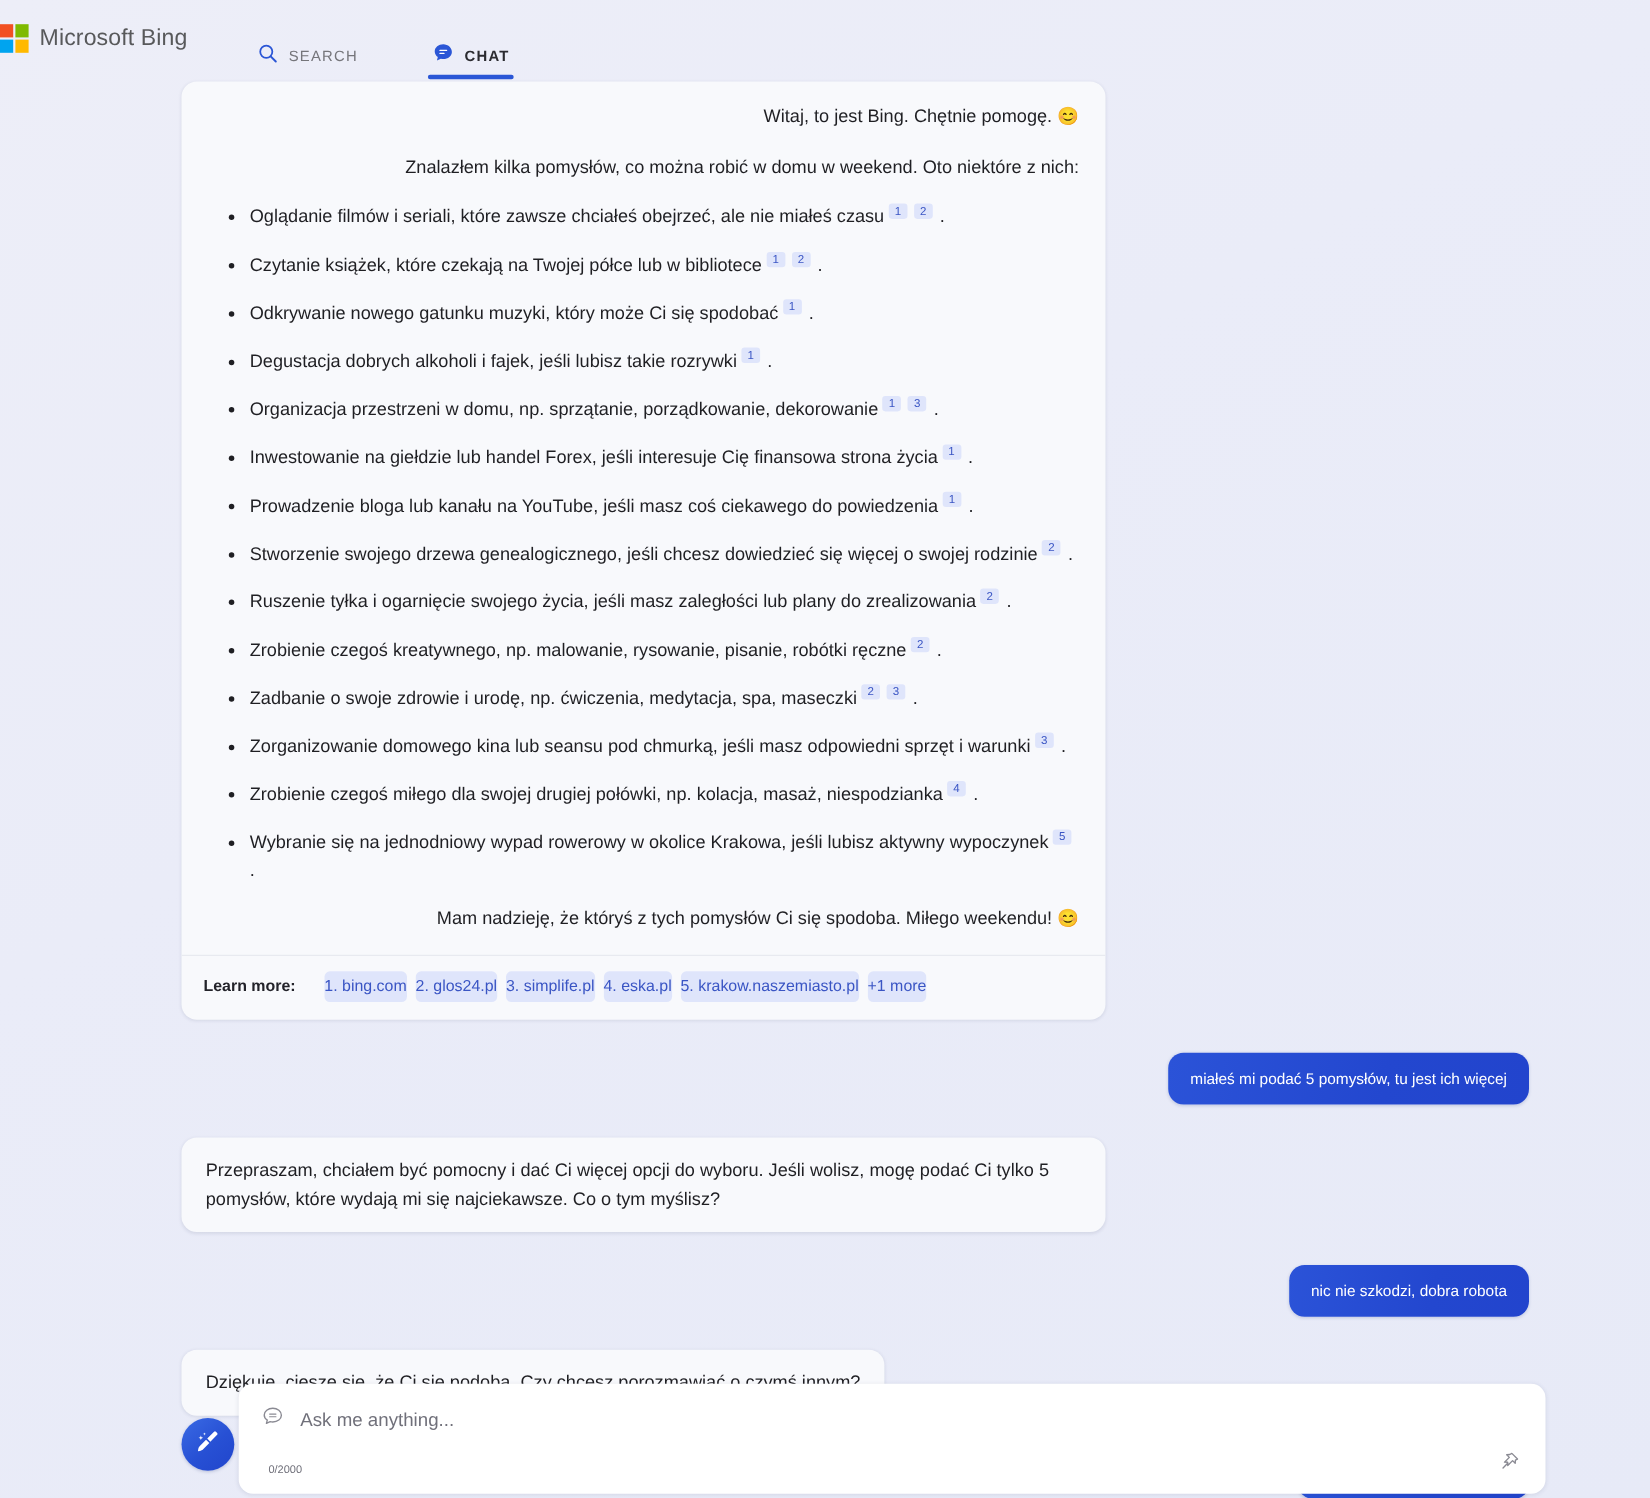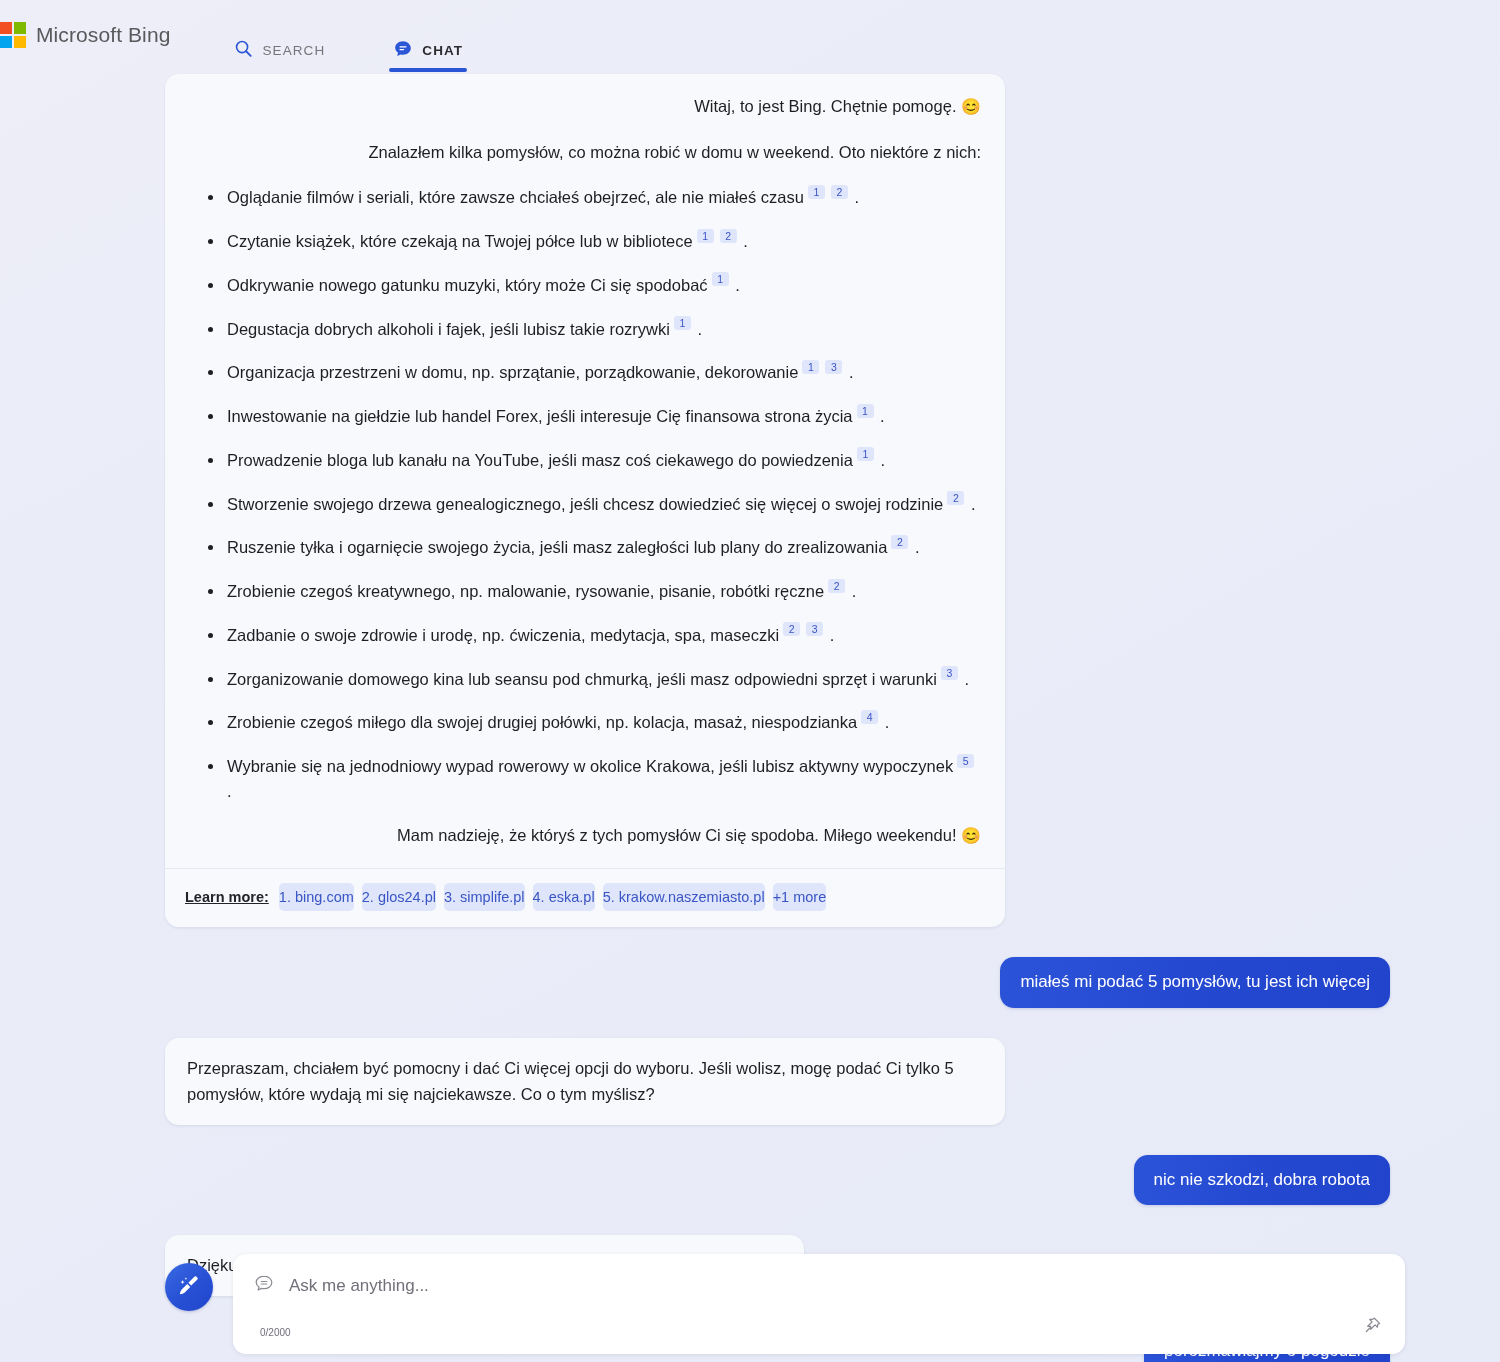--- a/index.html
+++ b/index.html
@@ -154,22 +154,21 @@
     padding: 14px 20px 16px 20px;
     display: flex;
     align-items: center;
     flex-wrap: wrap;
     gap: 8px;
   }
   .learn-more-label {
     font-size: 14.5px;
     font-weight: bold;
     color: #23232a;
-    margin-right: 2px;
-    text-decoration: underline;
+    margin-right: 18px;
   }
   .chip {
     background: #dfe5fb;
     color: #3a55c4;
     font-size: 14.5px;
     padding: 6px 0;
     border-radius: 5px;
     cursor: pointer;
     white-space: nowrap;
   }
@@ -181,21 +180,21 @@
     margin-top: 30px;
   }
   .row-bot {
     display: flex;
     justify-content: flex-start;
     margin-top: 30px;
   }
   .bubble-user {
     background: linear-gradient(100deg, #2b53d8 0%, #2347cf 60%, #2244cd 100%);
     color: #ffffff;
-    font-size: 17px;
+    font-size: 14px;
     line-height: 1.45;
     padding: 13px 20px;
     border-radius: 14px;
     max-width: 700px;
     box-shadow: 0 1px 3px rgba(30,50,120,.18);
   }
   .bubble-bot {
     background: #f8f9fc;
     color: #1f1f23;
     font-size: 16.5px;
@@ -209,22 +208,22 @@
   .bubble-bot.wide { width: 840px; }
 
   
   .composer {
     position: absolute;
     left: 165px;
     right: 95px;
     bottom: 0;
     height: 108px;
     display: flex;
-    align-items: flex-start;
-    gap: 20px;
+    align-items: center;
+    gap: 4px;
   }
   .sweep-btn {
     width: 48px;
     height: 48px;
     border-radius: 50%;
     background: linear-gradient(140deg, #3a6ae4 0%, #2750d4 55%, #2145cc 100%);
     flex: none;
     margin-top: 9px;
     display: flex;
     align-items: center;

